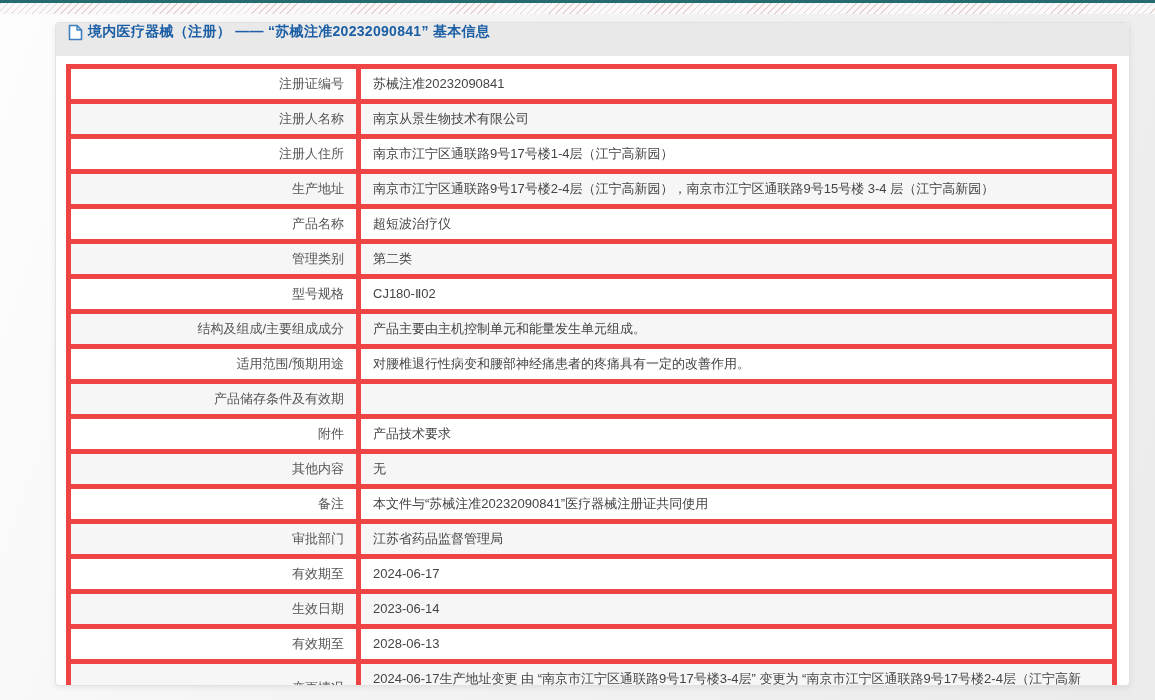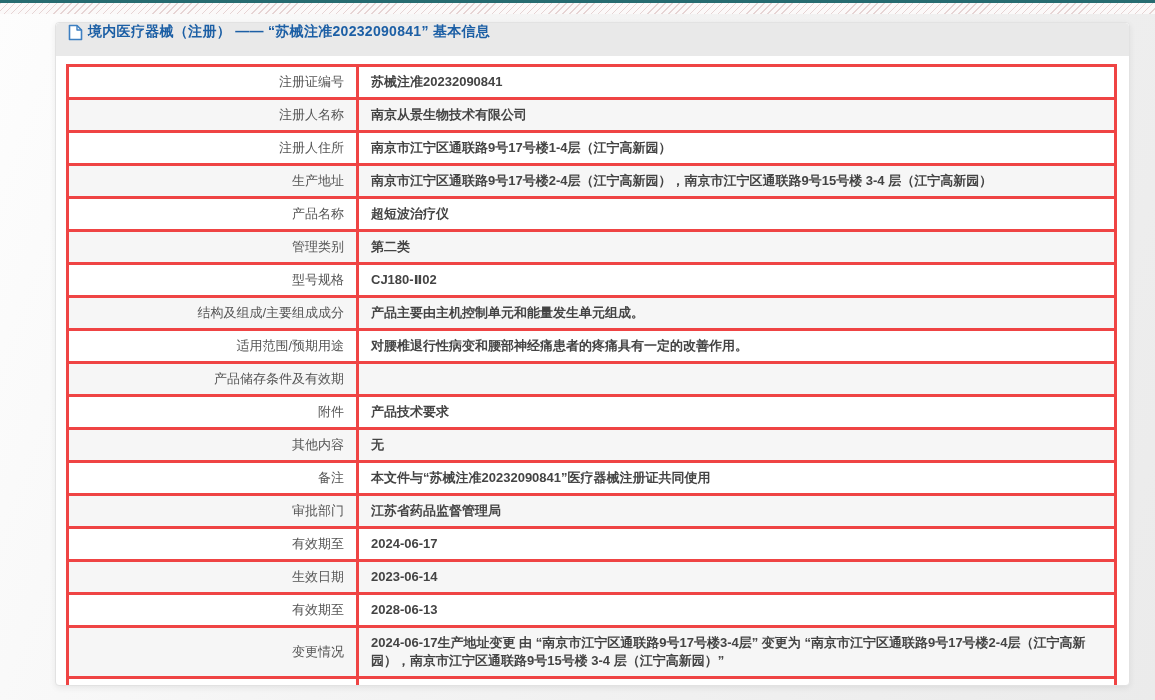--- a/index.html
+++ b/index.html
@@ -30,26 +30,26 @@
     border-radius:4px 4px 0 0;
   }
   .doc-icon { width:15px; height:17px; flex:0 0 auto; margin-top:1px; }
   .card-title {
     margin-left:5px; color:#1c5fa5; font-size:14px; font-weight:bold;
     letter-spacing:0.3px; white-space:nowrap;
   }
   .table-wrap { padding:8px 12px 0 10px; }
   table { width:100%; border-collapse:collapse; table-layout:fixed; }
   td {
-    border:3px solid #ef4444; font-size:13px; line-height:18px;
+    border:5px solid #ef4444; font-size:13px; line-height:18px;
     padding:6px 12px; height:31px; vertical-align:middle;
     word-break:break-all;
   }
   td.label { width:290px; text-align:right; color:#555555; }
-  td.value { text-align:left; color:#444444;font-weight:bold; }
+  td.value { text-align:left; color:#444444; }
   tr.alt td { background:#f6f6f6; }
   a.detail-link { color:#4b94d8; text-decoration:none; cursor:pointer; }
   .note-dot { display:inline-block; width:11px; height:11px; vertical-align:-1px; margin-right:1px; }
 </style>
 </head>
 <body>
 
 <div class="top-accent"></div>
 <div class="top-stripes"></div>
 

